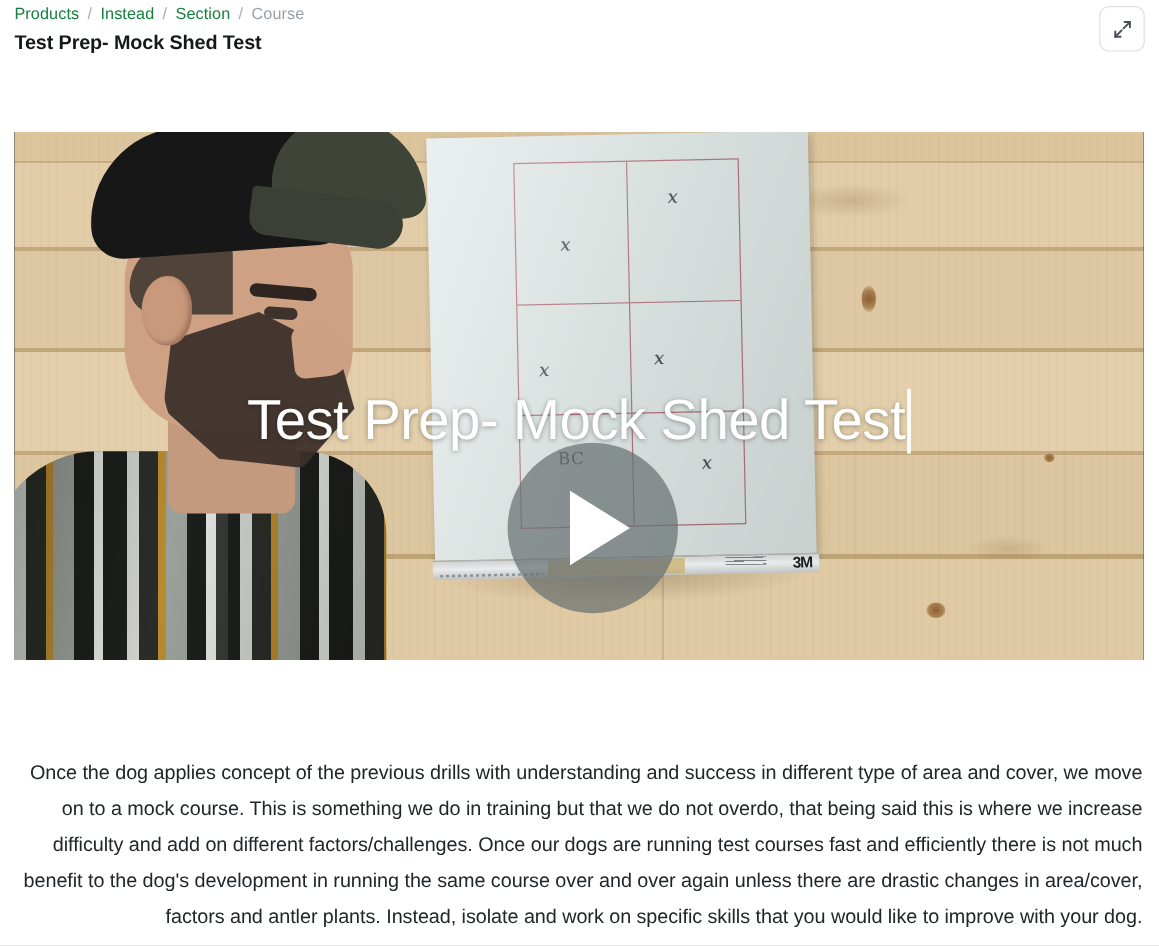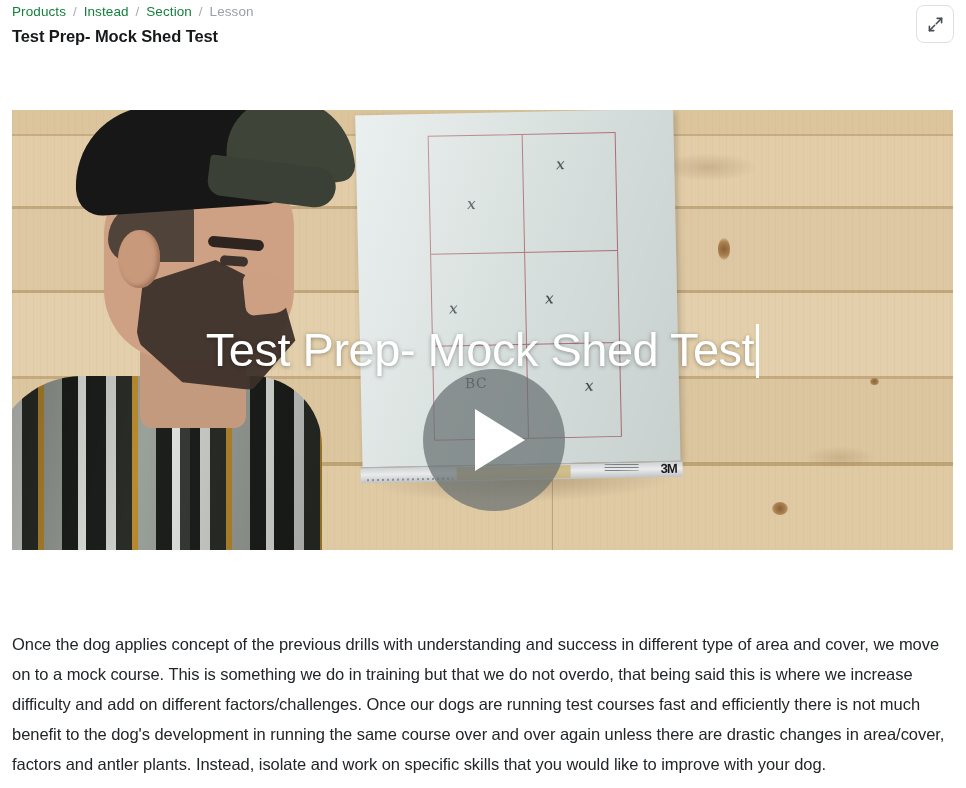--- a/index.html
+++ b/index.html
@@ -232,36 +232,37 @@
   .caret {
     display:inline-block; width:3px; height:54px; background:#ffffff;
     vertical-align:-12px; margin-left:2px;
   }
 
   
   .body-copy {
     position:absolute; left:12px; top:612px; width: 940px;
     font-size: 16.5px; line-height: 30px; color: #222629;
     letter-spacing: -.05px;
+    text-align: right;
   }
 </style>
 </head>
 <body>
 
 <div class="page">
 
   <div class="header">
     <div class="breadcrumb">
       <span class="crumb">Products</span>
       <span class="sep">/</span>
       <span class="crumb">Instead</span>
       <span class="sep">/</span>
       <span class="crumb">Section</span>
       <span class="sep">/</span>
-      <span class="crumb current">Lesson</span>
+      <span class="crumb current">Course</span>
     </div>
     <div class="page-title">Test Prep- Mock Shed Test</div>
   </div>
 
   <button class="expand-btn" aria-label="Expand">
     <span>
       <svg width="17" height="17" viewBox="0 0 17 17" fill="none" stroke="#4a4f55" stroke-width="1.6" stroke-linecap="round" stroke-linejoin="round">
         <path d="M10.2 2.4 H14.6 V6.8"></path>
         <path d="M14.6 2.4 L9.3 7.7"></path>
         <path d="M6.8 14.6 H2.4 V10.2"></path>

